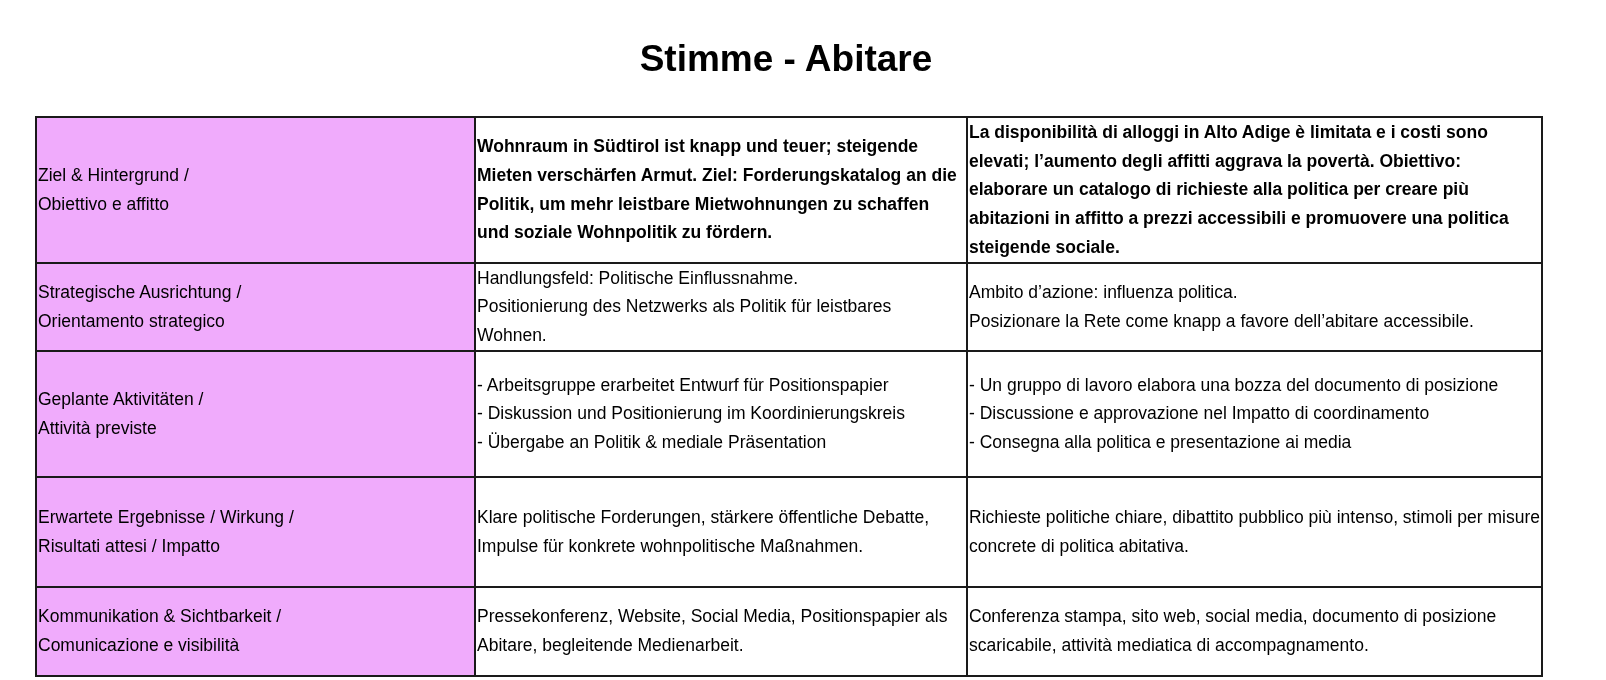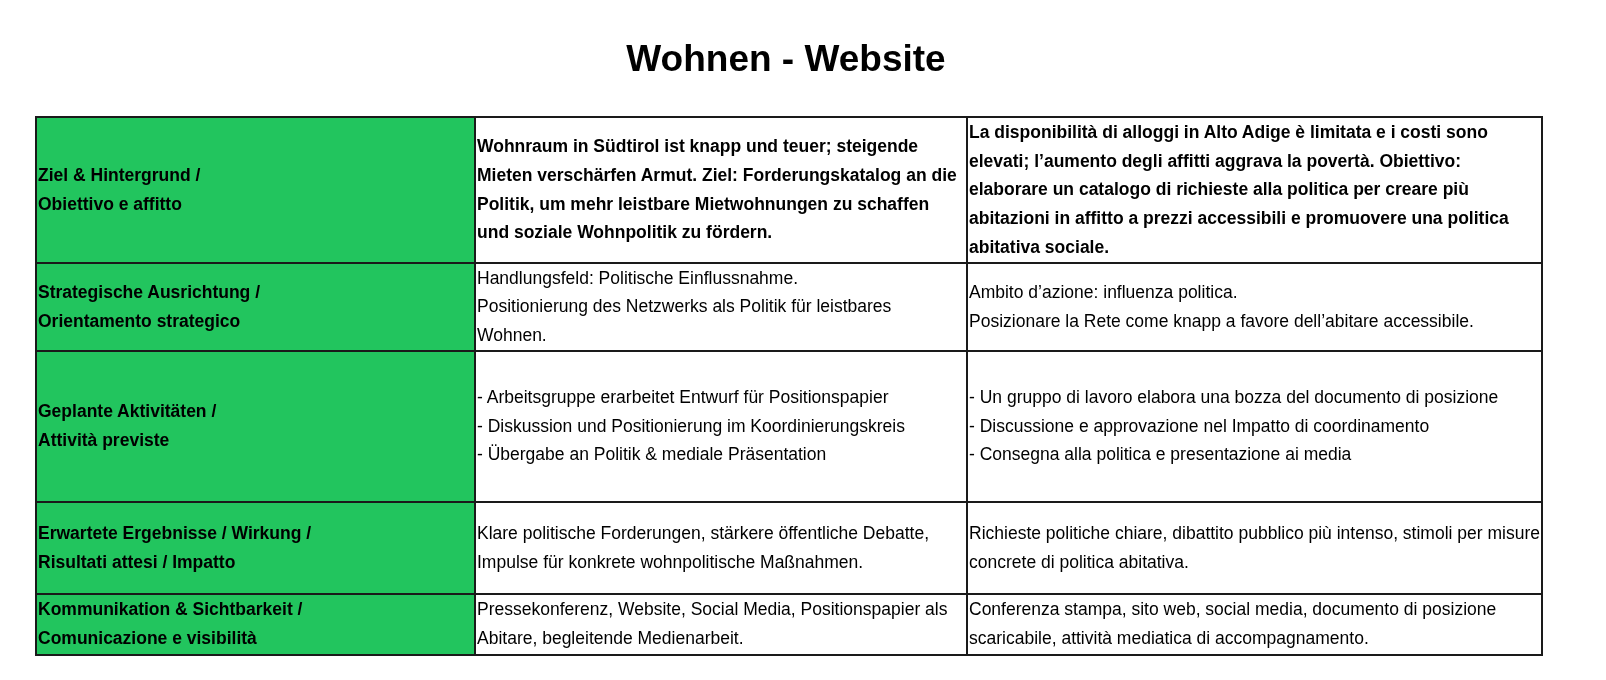--- a/index.html
+++ b/index.html
@@ -4,92 +4,92 @@
   <style>
     html, body { margin: 0; padding: 0; background: #ffffff; }
     body { width: 1606px; height: 680px; position: relative; overflow: hidden;
            font-family: "Liberation Sans", "DejaVu Sans", sans-serif; color: #000; }
     .title { position: absolute; top: 38px; left: 0; width: 1572px; text-align: center;
              font-size: 37px; font-weight: bold; letter-spacing: 0px; }
     table.grid { position: absolute; left: 35px; top: 116px; border-collapse: collapse;
                  table-layout: fixed; width: 1506px; }
     table.grid td { border: 2px solid #1a1a1a; vertical-align: middle; padding: 0 1px;
                     font-size: 17.5px; line-height: 28.7px; }
-    td.label { background: #22c55e; font-weight: bold; }
+    td.label { background: #f0abfc; font-weight: normal; }
     td.bold { font-weight: bold; }
     .line { display: block; white-space: nowrap; }
     .wrap { display: block; }
   </style>
 </head>
 <body>
 
-<div class="title">Wohnen - Website</div>
+<div class="title">Stimme - Abitare</div>
 
 <table class="grid">
   <colgroup>
     <col style="width:439px">
     <col style="width:492px">
     <col style="width:575px">
   </colgroup>
   <tbody>
     <tr style="height:144px">
       <td class="label">
         <span class="line">Ziel &amp; Hintergrund /</span>
         <span class="line">Obiettivo e affitto</span>
       </td>
       <td class="bold">
         <span class="wrap">Wohnraum in Südtirol ist knapp und teuer; steigende Mieten verschärfen Armut. Ziel: Forderungskatalog an die Politik, um mehr leistbare Mietwohnungen zu schaffen und soziale Wohnpolitik zu fördern.</span>
       </td>
       <td class="bold">
-        <span class="wrap">La disponibilità di alloggi in Alto Adige è limitata e i costi sono elevati; l’aumento degli affitti aggrava la povertà. Obiettivo: elaborare un catalogo di richieste alla politica per creare più abitazioni in affitto a prezzi accessibili e promuovere una politica abitativa sociale.</span>
+        <span class="wrap">La disponibilità di alloggi in Alto Adige è limitata e i costi sono elevati; l’aumento degli affitti aggrava la povertà. Obiettivo: elaborare un catalogo di richieste alla politica per creare più abitazioni in affitto a prezzi accessibili e promuovere una politica steigende sociale.</span>
       </td>
     </tr>
     <tr style="height:86px">
       <td class="label">
         <span class="line">Strategische Ausrichtung /</span>
         <span class="line">Orientamento strategico</span>
       </td>
       <td>
         <span class="wrap">Handlungsfeld: Politische Einflussnahme.</span>
         <span class="wrap">Positionierung des Netzwerks als Politik für leistbares Wohnen.</span>
       </td>
       <td>
         <span class="wrap">Ambito d’azione: influenza politica.</span>
         <span class="wrap">Posizionare la Rete come knapp a favore dell’abitare accessibile.</span>
       </td>
     </tr>
-    <tr style="height:151px">
+    <tr style="height:126px">
       <td class="label">
         <span class="line">Geplante Aktivitäten /</span>
         <span class="line">Attività previste</span>
       </td>
       <td>
         <span class="wrap">- Arbeitsgruppe erarbeitet Entwurf für Positionspapier</span>
         <span class="wrap">- Diskussion und Positionierung im Koordinierungskreis</span>
         <span class="wrap">- Übergabe an Politik &amp; mediale Präsentation</span>
       </td>
       <td>
         <span class="wrap">- Un gruppo di lavoro elabora una bozza del documento di posizione</span>
         <span class="wrap">- Discussione e approvazione nel Impatto di coordinamento</span>
         <span class="wrap">- Consegna alla politica e presentazione ai media</span>
       </td>
     </tr>
-    <tr style="height:92px">
+    <tr style="height:110px">
       <td class="label">
         <span class="line">Erwartete Ergebnisse / Wirkung /</span>
         <span class="line">Risultati attesi / Impatto</span>
       </td>
       <td>
         <span class="wrap">Klare politische Forderungen, stärkere öffentliche Debatte, Impulse für konkrete wohnpolitische Maßnahmen.</span>
       </td>
       <td>
         <span class="wrap">Richieste politiche chiare, dibattito pubblico più intenso, stimoli per misure concrete di politica abitativa.</span>
       </td>
     </tr>
-    <tr style="height:61px">
+    <tr style="height:89px">
       <td class="label">
         <span class="line">Kommunikation &amp; Sichtbarkeit /</span>
         <span class="line">Comunicazione e visibilità</span>
       </td>
       <td>
         <span class="wrap">Pressekonferenz, Website, Social Media, Positionspapier als Abitare, begleitende Medienarbeit.</span>
       </td>
       <td>
         <span class="wrap">Conferenza stampa, sito web, social media, documento di posizione scaricabile, attività mediatica di accompagnamento.</span>
       </td>

